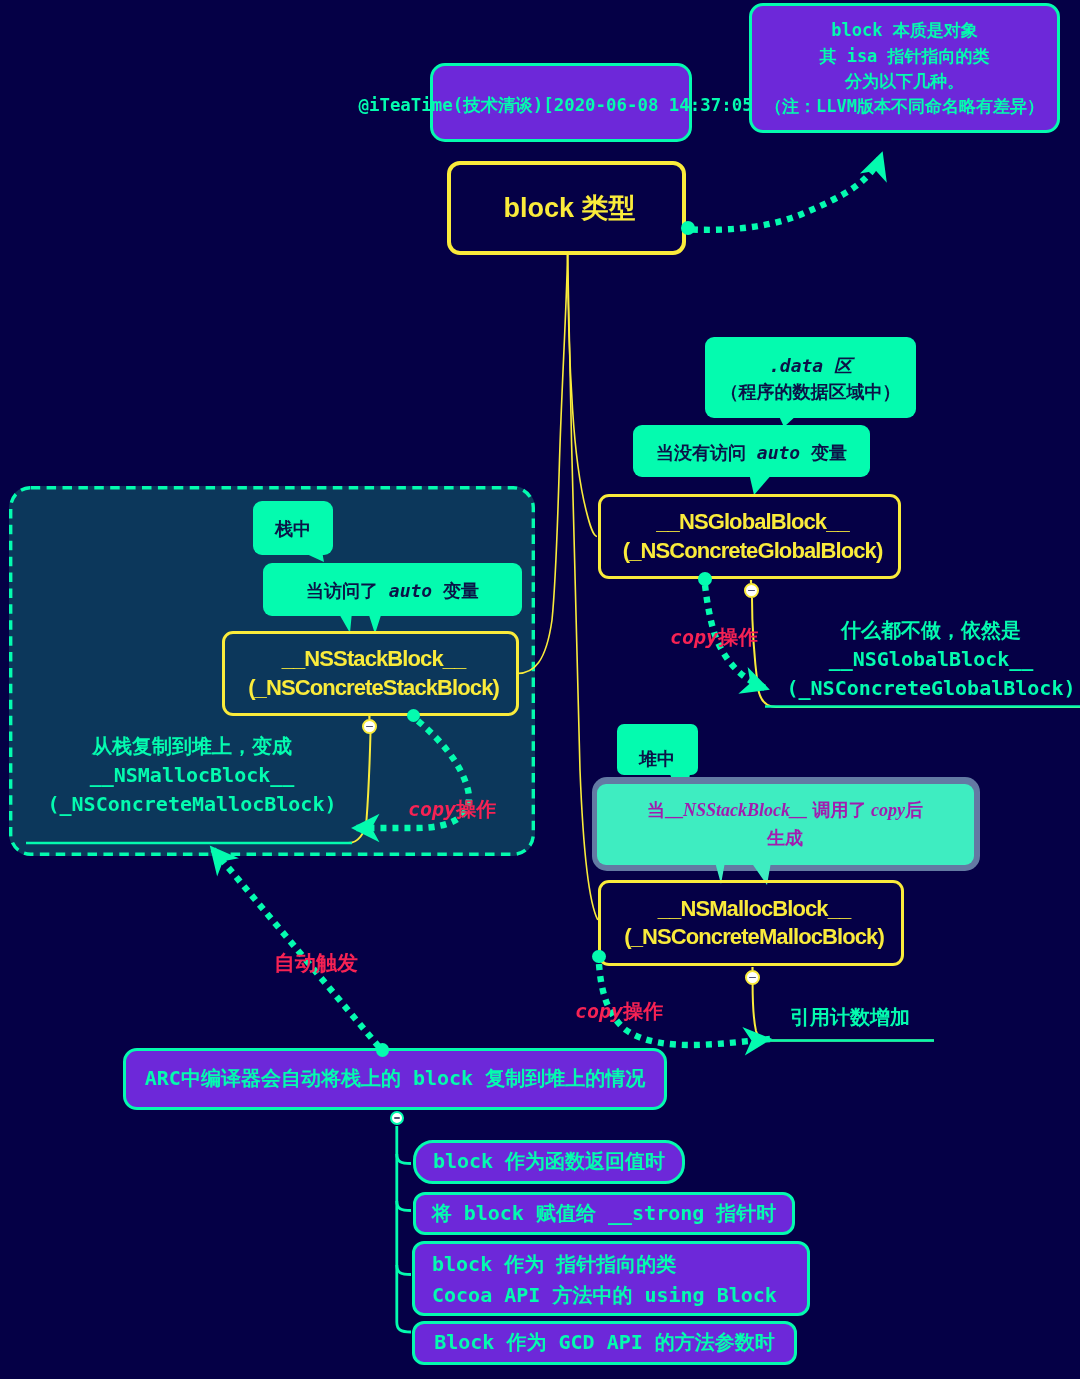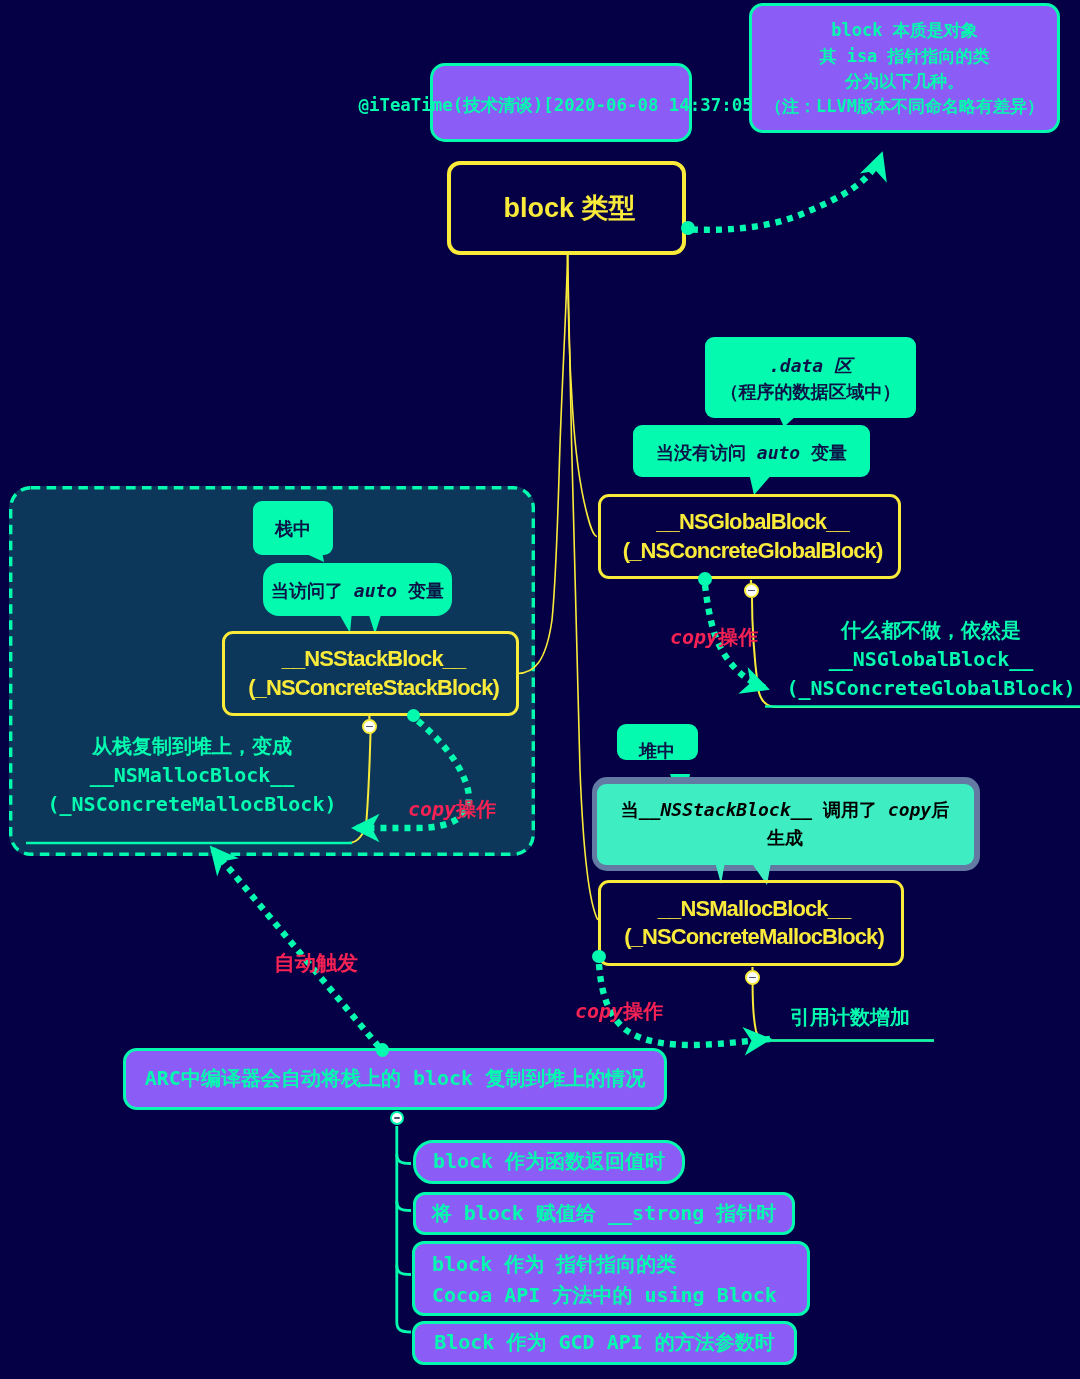--- a/index.html
+++ b/index.html
@@ -6,21 +6,21 @@
   html,body{margin:0;padding:0;}
   body{width:1080px;height:1379px;overflow:hidden;background:#050046;position:relative;
        font-family:"DejaVu Sans Mono","Liberation Mono",monospace;
        -webkit-font-smoothing:antialiased;}
   #stage{position:absolute;inset:0;width:1080px;height:1379px;}
   svg#wires{position:absolute;left:0;top:0;width:1080px;height:1379px;pointer-events:none;}
   .node{position:absolute;box-sizing:border-box;display:flex;align-items:center;justify-content:center;
         text-align:center;line-height:1.28;white-space:pre;}
 
   
-  .chip-outline{border:3px solid #04FBAF;border-radius:14px;background:#8b5cf6;color:#04FBAF;
+  .chip-outline{border:3px solid #04FBAF;border-radius:14px;background:#6d28d9;color:#04FBAF;
                 font-weight:bold;font-size:20px;letter-spacing:0px;}
   
   .chip-yellow{border:3.2px solid #FAEB3B;border-radius:11px;background:transparent;color:#FAEB3B;
                font-family:"Liberation Sans",sans-serif;font-weight:bold;font-size:22px;
                letter-spacing:-0.9px;padding-left:7px;}
   .chip-yellow span{margin-right:0.9px;}
   
   .chip-green{background:#04FBAF;color:#0B1347;border-radius:9px;font-weight:bold;font-size:18px;}
   .dashregion{border:none;border-radius:22px;background:#0C375B;}
   .txt{position:absolute;color:#04FBAF;font-weight:bold;font-size:20px;line-height:29px;text-align:center;white-space:pre;}
@@ -100,35 +100,35 @@
   <path d="M5 0 L29 0 L10 22 Z" fill="#04FBAF"></path>
 </svg>
 
 <div class="node chip-yellow" style="left:598px;top:494px;width:303px;height:85px;flex-direction:column;"><span>__NSGlobalBlock__</span><span>(_NSConcreteGlobalBlock)</span></div>
 
 <div class="node chip-green" style="left:253px;top:501px;width:80px;height:54px;padding-top:2px;"><span>栈中</span></div>
 <svg style="position:absolute;left:300px;top:551px;width:36px;height:16px;overflow:visible;">
   <path d="M0 0 L22 0 L24 11 Z" fill="#04FBAF"></path>
 </svg>
 
-<div class="node chip-green" style="left:263px;top:563px;width:189px;height:53px;padding-top:2px;border-radius:16px;"><span><span>当访问了 <span class="ital">auto</span> 变量</span></span></div>
+<div class="node chip-green" style="left:263px;top:563px;width:259px;height:53px;padding-top:2px;"><span><span>当访问了 <span class="ital">auto</span> 变量</span></span></div>
 <svg style="position:absolute;left:334px;top:612px;width:48px;height:26px;overflow:visible;">
   <path d="M4 0 L18 0 L16 21 Z M34 0 L48 0 L41 22 Z" fill="#04FBAF"></path>
 </svg>
 
 <div class="node chip-yellow" style="left:222px;top:631px;width:297px;height:85px;flex-direction:column;"><span>__NSStackBlock__</span><span>(_NSConcreteStackBlock)</span></div>
 
-<div class="node chip-green" style="left:616.6px;top:724px;width:81px;height:36px;padding-top:18px;"><span>堆中</span></div>
+<div class="node chip-green" style="left:616.6px;top:724px;width:81px;height:51px;padding-top:18px;border-radius:7px;"><span>堆中</span></div>
 <svg style="position:absolute;left:668px;top:774px;width:30px;height:14px;overflow:visible;">
   <path d="M2 0 L22 0 L20 11 L6 11 Z" fill="#04FBAF"></path>
 </svg>
 
 <div class="node" style="left:591.8px;top:776.8px;width:388px;height:94px;background:#637AA3;border-radius:15px;"></div>
-<div class="node" style="left:596.5px;top:783.7px;width:377px;height:81px;background:#3EEDC1;color:#000000;border-radius:9px;
-            font-weight:bold;font-size:18px;white-space:normal;line-height:28px;">
+<div class="node" style="left:596.5px;top:783.7px;width:377px;height:81px;background:#3EEDC1;color:#a21caf;border-radius:9px;
+            font-weight:bold;font-size:18px;white-space:normal;line-height:28px;font-family:Liberation Serif, serif;">
       <span style="white-space:normal;"><span>当__</span><span class="ital">NSStackBlock__</span><span> 调用了 </span><span class="ital">copy</span><span>后</span><br><span>生成</span></span>
     </div>
 <svg style="position:absolute;left:705px;top:862px;width:70px;height:26px;overflow:visible;">
   <path d="M10 0 L20 0 L16 22 Z M46 0 L66 0 L62 23 Z" fill="#3EEDC1"></path>
 </svg>
 
 <div class="node chip-yellow" style="left:598px;top:880px;width:306px;height:86px;flex-direction:column;"><span>__NSMallocBlock__</span><span>(_NSConcreteMallocBlock)</span></div>
 
 <div class="txt" style="left:771px;top:616px;width:320px;"><div>什么都不做，依然是</div><div>__NSGlobalBlock__</div><div>(_NSConcreteGlobalBlock)</div></div>
 

